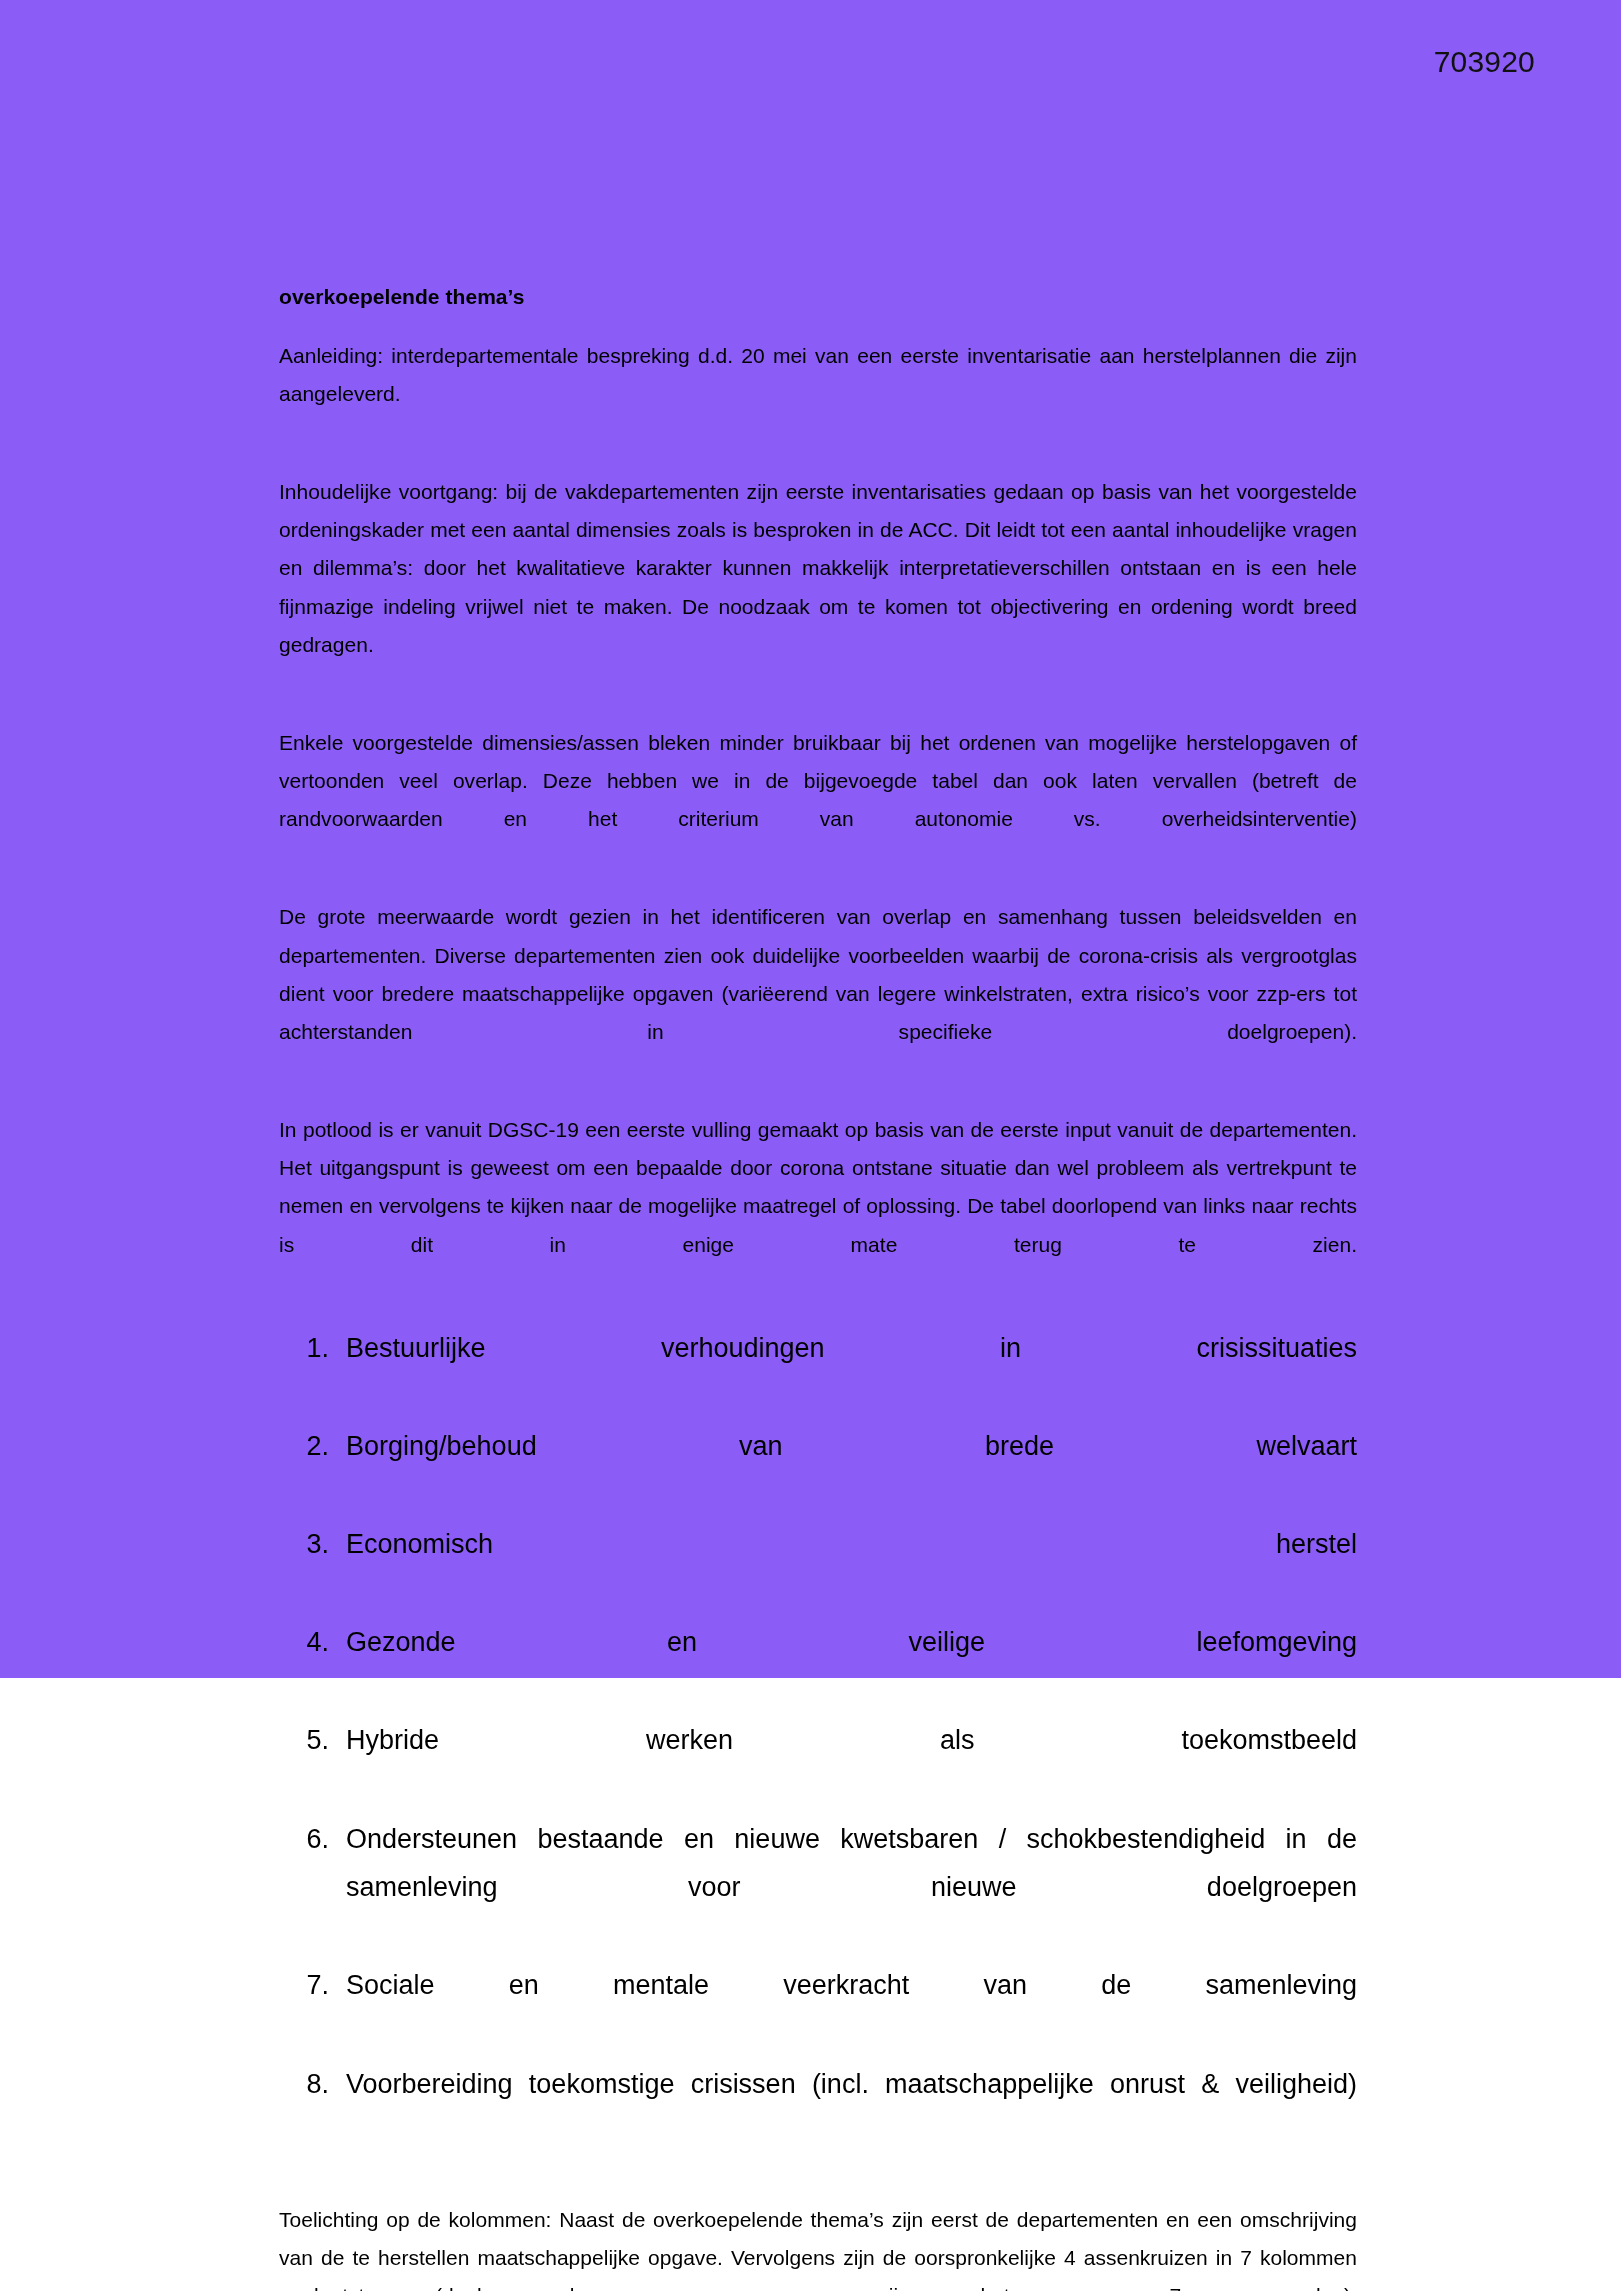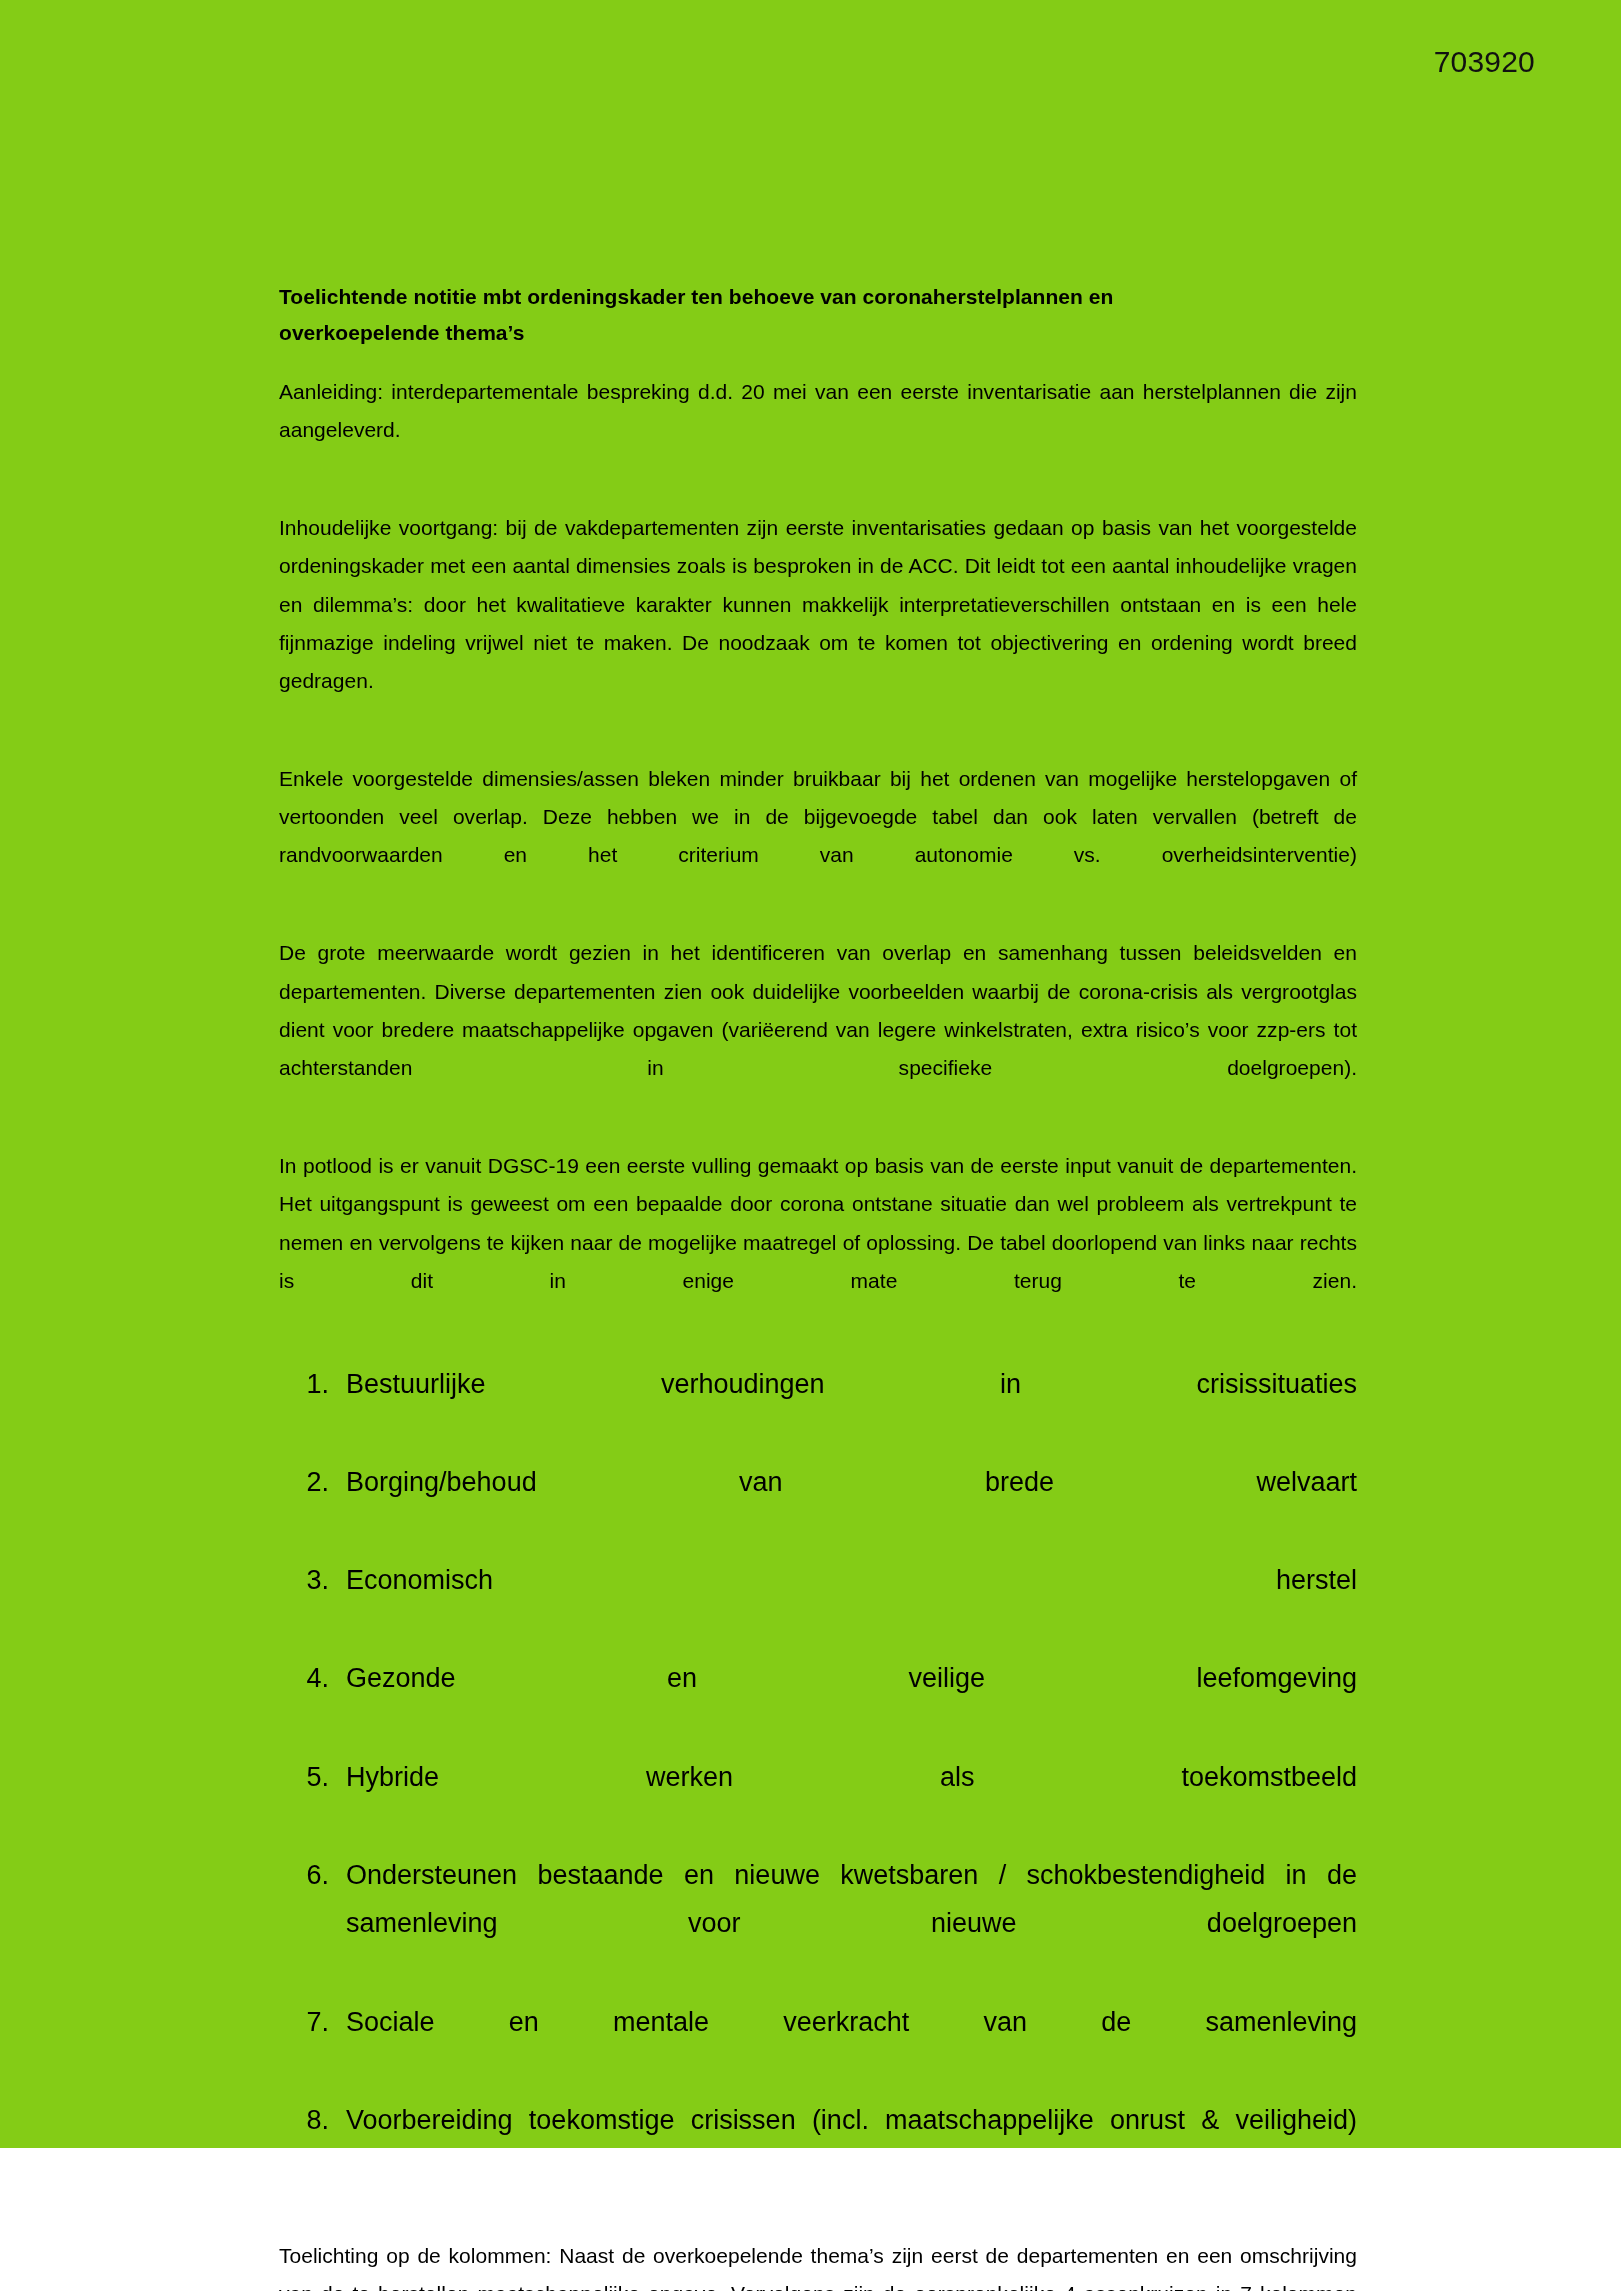--- a/index.html
+++ b/index.html
@@ -11,22 +11,22 @@
     width: 1621px;
     height: 2292px;
     font-family: "Liberation Sans", sans-serif;
     color: #000000;
     position: relative;
     overflow: hidden;
   }
   .page {
     position: relative;
     width: 1621px;
-    height: 2148px;
-    background: #84cc16;
+    height: 1678px;
+    background: #8b5cf6;
     box-sizing: border-box;
   }
   .doc-number {
     position: absolute;
     top: 45px;
     right: 86px;
     font-size: 30px;
     letter-spacing: 0.2px;
     color: #111111;
     font-family: "Liberation Sans", sans-serif;
@@ -105,21 +105,20 @@
 </head>
 <body>
 
 <div class="page">
 
   <div class="doc-number">703920</div>
 
   <div class="content">
 
     <div class="doc-title">
-      <span>Toelichtende notitie mbt ordeningskader ten behoeve van coronaherstelplannen en</span>
       <span class="last-line">overkoepelende thema’s</span>
     </div>
 
     <p class="para"><span class="lead">Aanleiding:</span><span> interdepartementale bespreking d.d. 20 mei van een eerste inventarisatie aan herstelplannen die zijn aangeleverd.</span></p>
 
     <p class="para"><span class="lead">Inhoudelijke voortgang:</span><span> bij de vakdepartementen zijn eerste inventarisaties gedaan op basis van het voorgestelde ordeningskader met een aantal dimensies zoals is besproken in de ACC. Dit leidt tot een aantal inhoudelijke vragen en dilemma’s: door het kwalitatieve karakter kunnen makkelijk interpretatieverschillen ontstaan en is een hele fijnmazige indeling vrijwel niet te maken. De noodzaak om te komen tot objectivering en ordening wordt breed gedragen.</span></p>
 
     <p class="para">Enkele voorgestelde dimensies/assen bleken minder bruikbaar bij het ordenen van mogelijke herstelopgaven of vertoonden veel overlap. Deze hebben we in de bijgevoegde tabel dan ook laten vervallen (betreft de randvoorwaarden en het criterium van autonomie vs. overheidsinterventie)</p>
 
     <p class="para">De grote meerwaarde wordt gezien in het identificeren van overlap en samenhang tussen beleidsvelden en departementen. Diverse departementen zien ook duidelijke voorbeelden waarbij de corona-crisis als vergrootglas dient voor bredere maatschappelijke opgaven (variëerend van legere winkelstraten, extra risico’s voor zzp-ers tot achterstanden in specifieke doelgroepen).</p>

